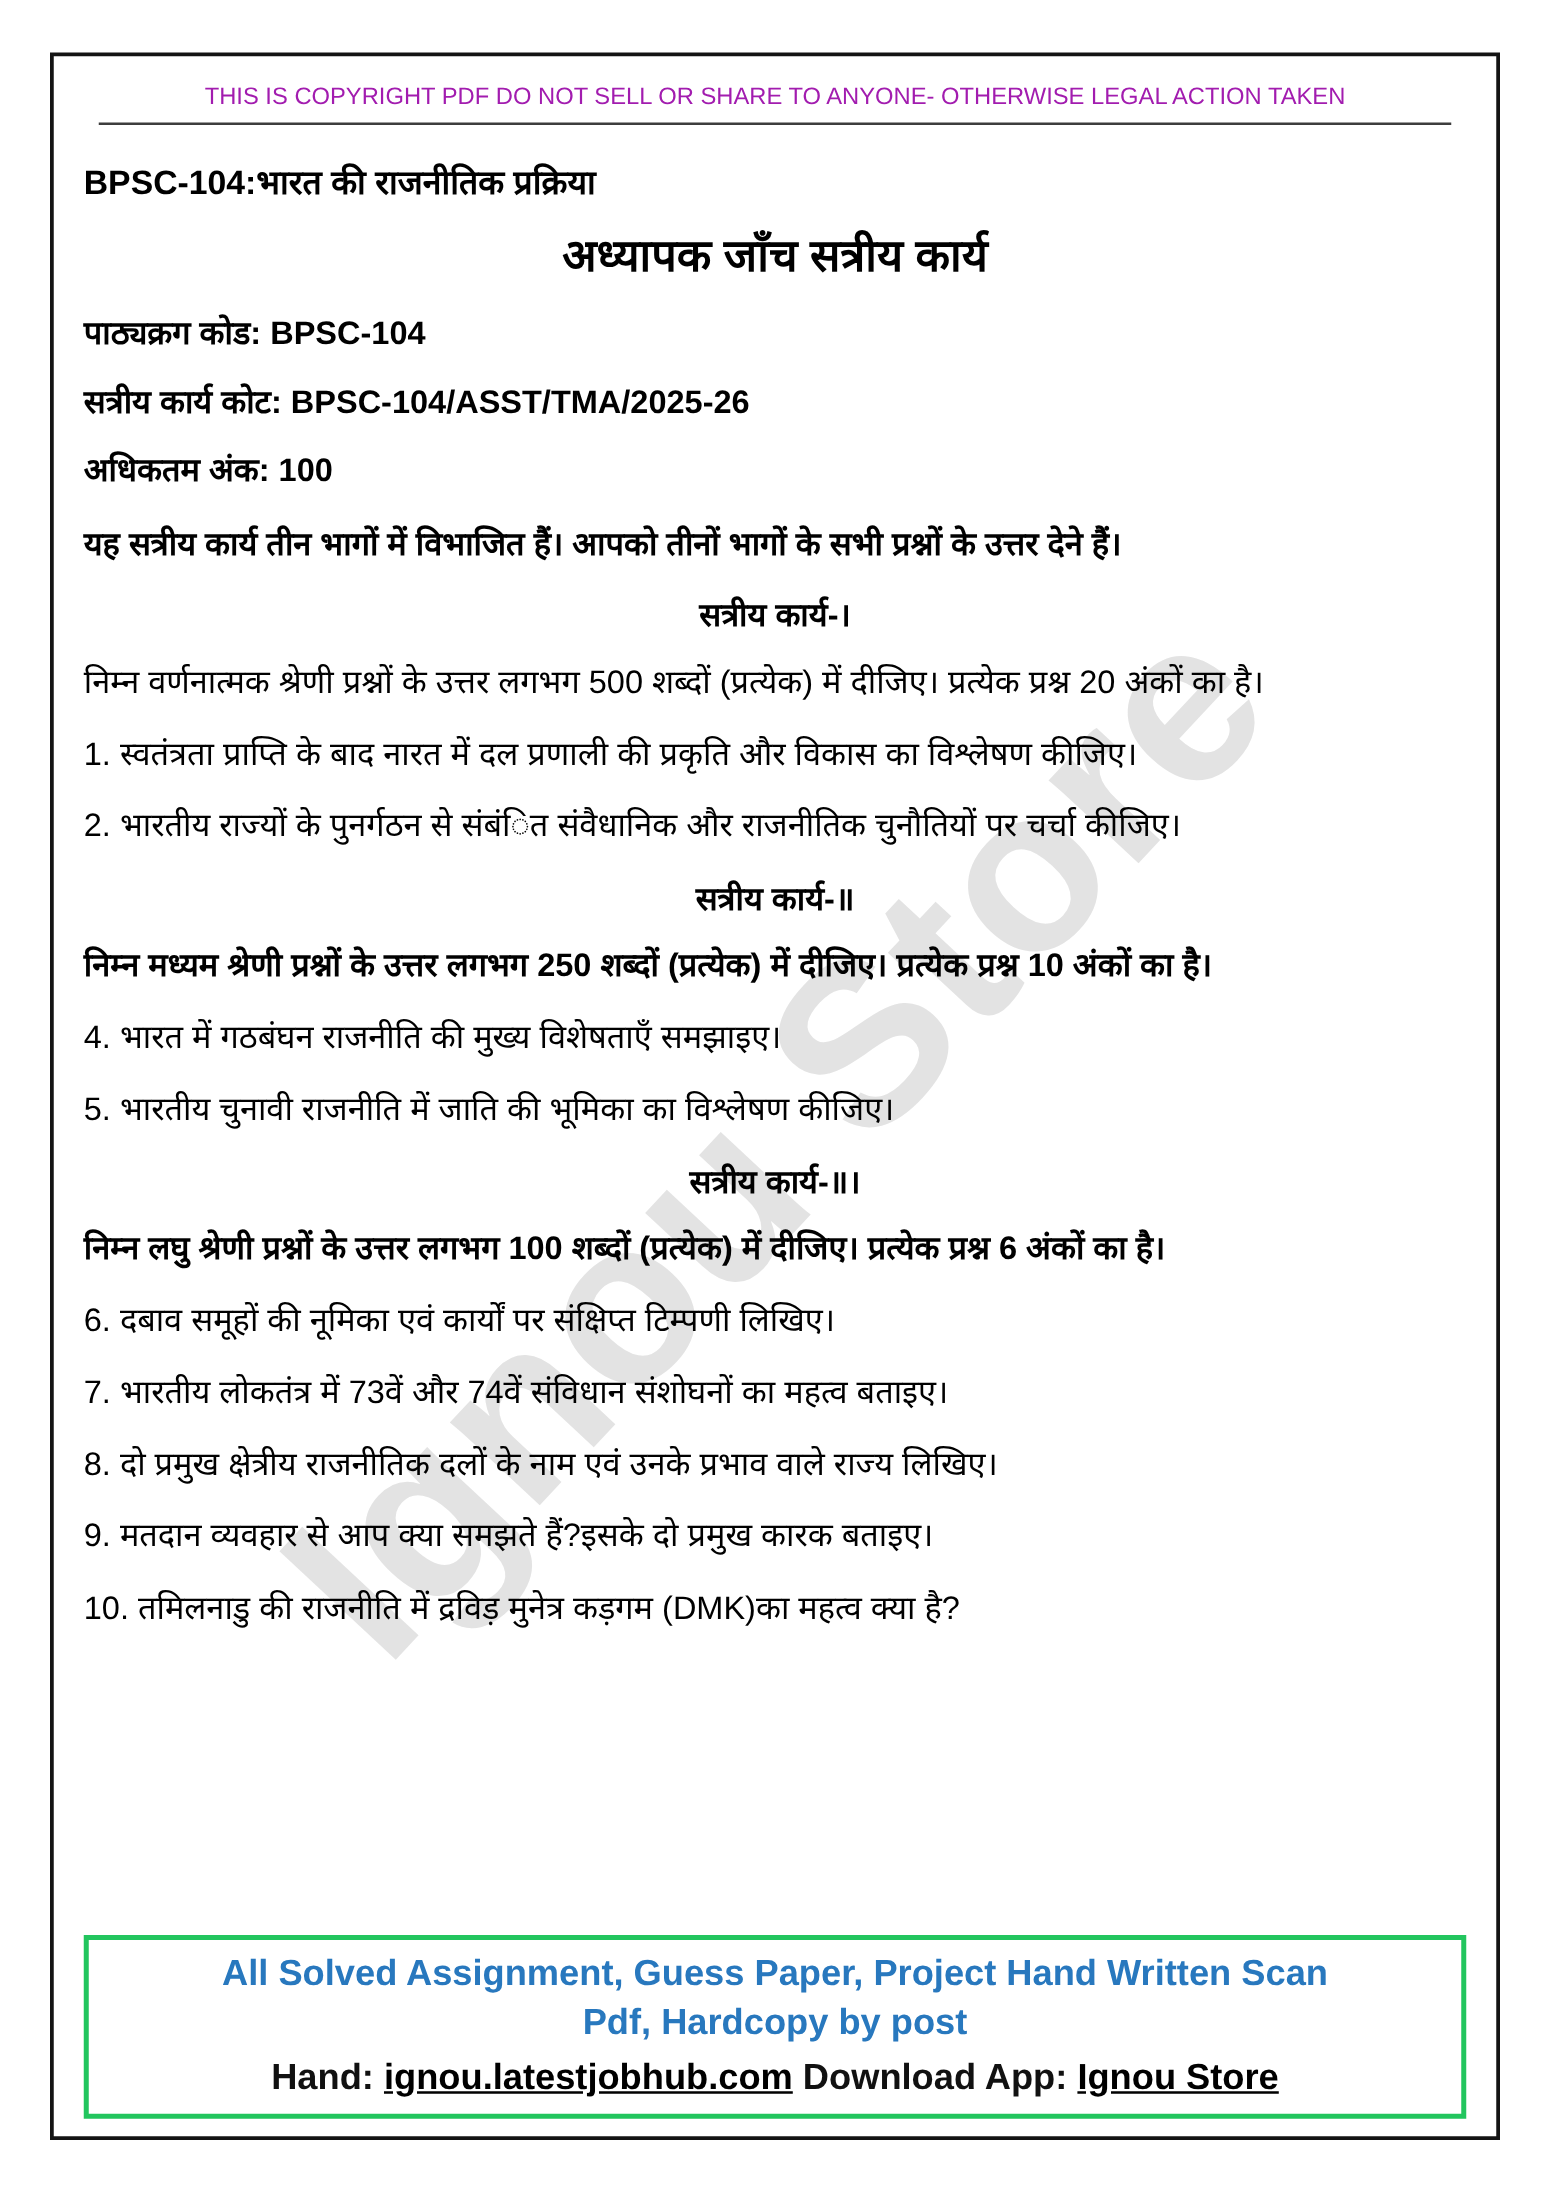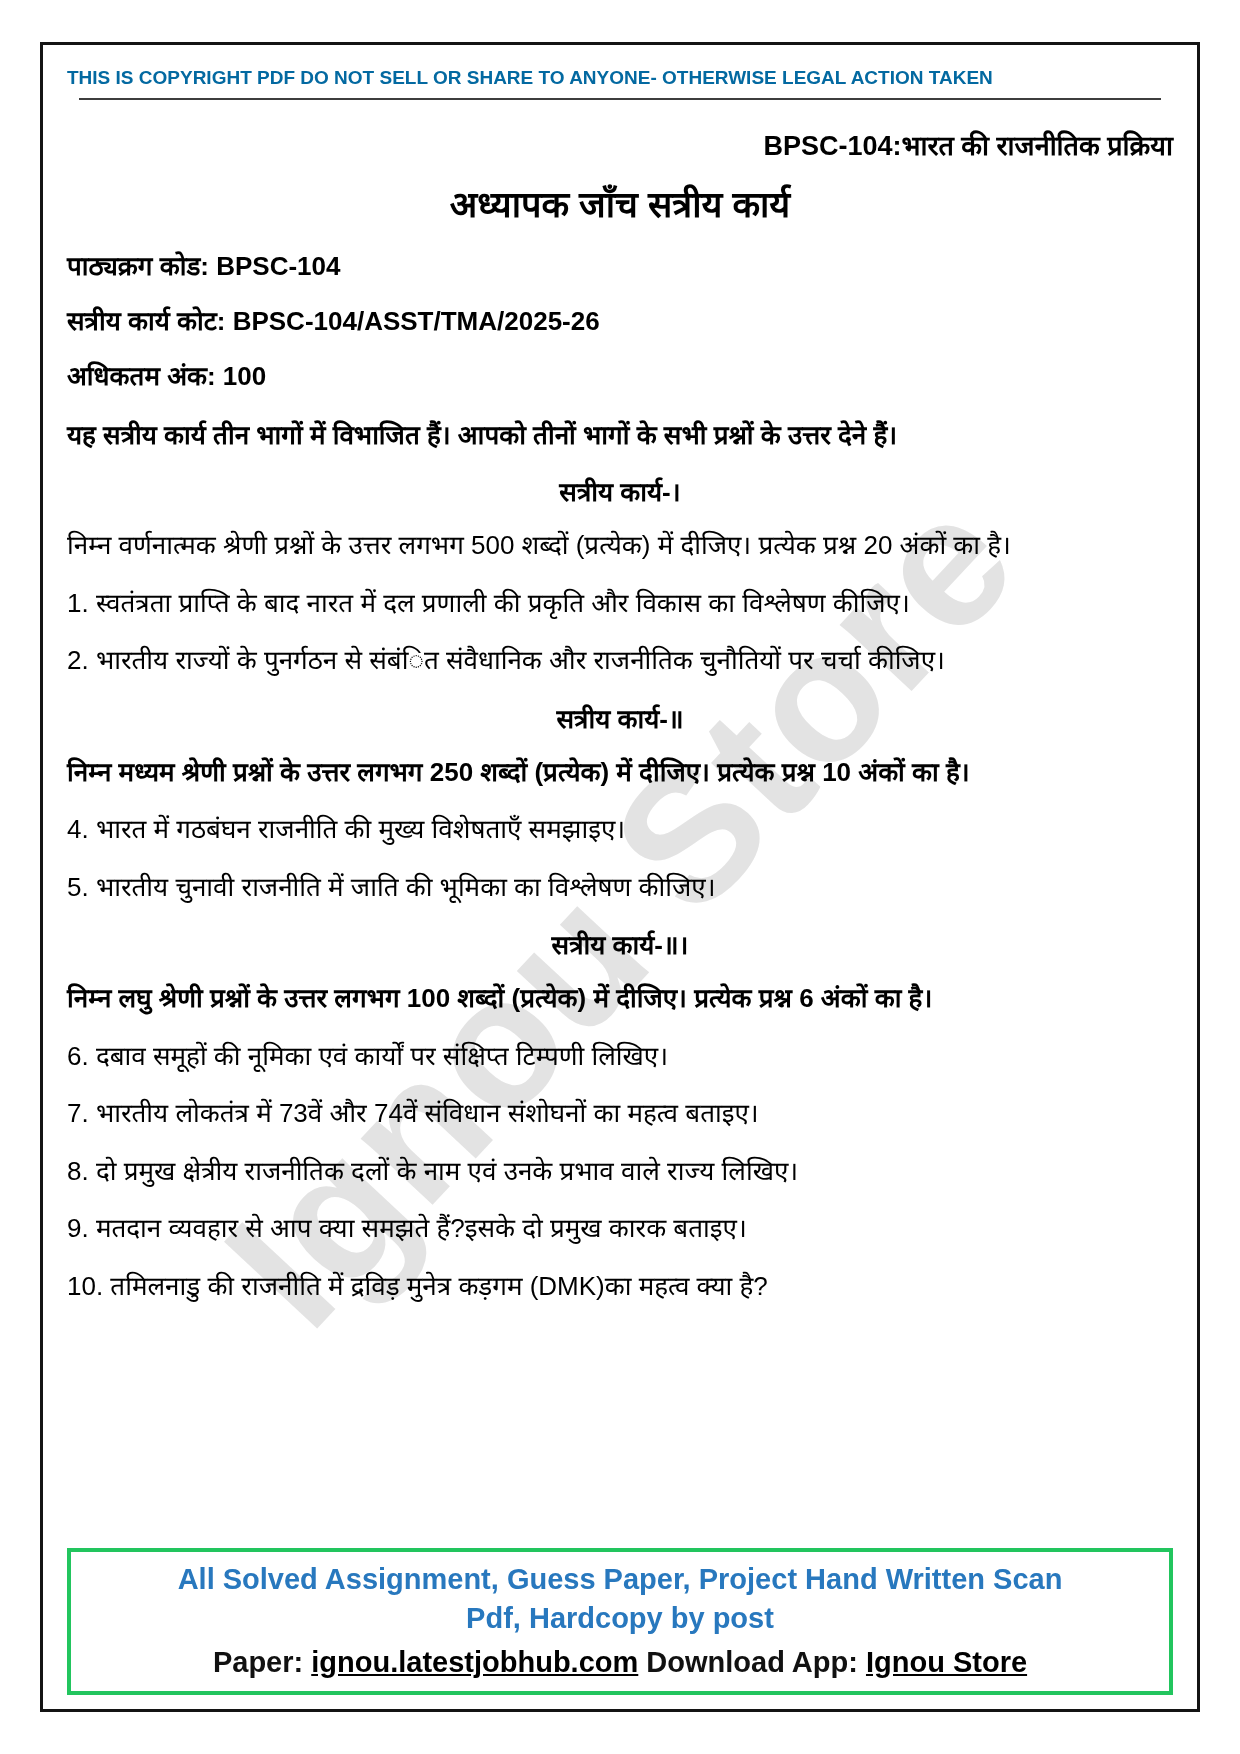--- a/index.html
+++ b/index.html
@@ -28,33 +28,34 @@
     font-weight: bold;
     color: #dadada;
     opacity: 0.75;
     white-space: nowrap;
     pointer-events: none;
     z-index: 0;
     letter-spacing: 2px;
   }
   .content { position: relative; z-index: 1; display: flex; flex-direction: column; height: 100%; }
   .copyright {
-    color: #0369a1;
-    font-weight: bold;
+    color: #a21caf;
+    font-weight: normal;
     font-size: 19px;
+    text-align: center;
     letter-spacing: 0px;
     margin: 2px 0 0 0;
   }
   .header-rule {
     border: none;
     border-top: 2px solid #3d3d3d;
     margin: 9px 12px 0 12px;
   }
   .doc-title {
-    text-align: right;
+    text-align: left;
     font-weight: bold;
     font-size: 27px;
     margin-top: 26px;
   }
   .doc-subtitle {
     text-align: center;
     font-weight: bold;
     font-size: 36px;
     margin-top: 16px;
   }
@@ -158,21 +159,21 @@
       <div class="question">9. मतदान व्यवहार से आप क्या समझते हैं?इसके दो प्रमुख कारक बताइए।</div>
       <div class="question">10. तमिलनाडु की राजनीति में द्रविड़ मुनेत्र कड़गम (DMK)का महत्व क्या है?</div>
     </div>
 
     <div class="footer-box">
       <div class="promo">
         <span>All Solved Assignment, Guess Paper, Project Hand Written Scan</span><br>
         <span>Pdf, Hardcopy by post</span>
       </div>
       <div class="visit-line">
-        <span>Paper:</span>
+        <span>Hand:</span>
         <span class="red-link">ignou.latestjobhub.com</span>
         <span>Download App:</span>
         <span class="red-link">Ignou Store</span>
       </div>
     </div>
 
   </div>
 </div>
 
 </body></html>

